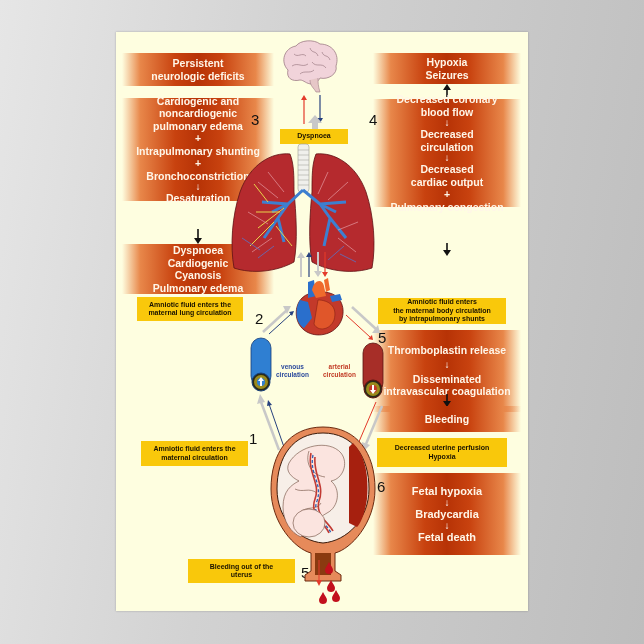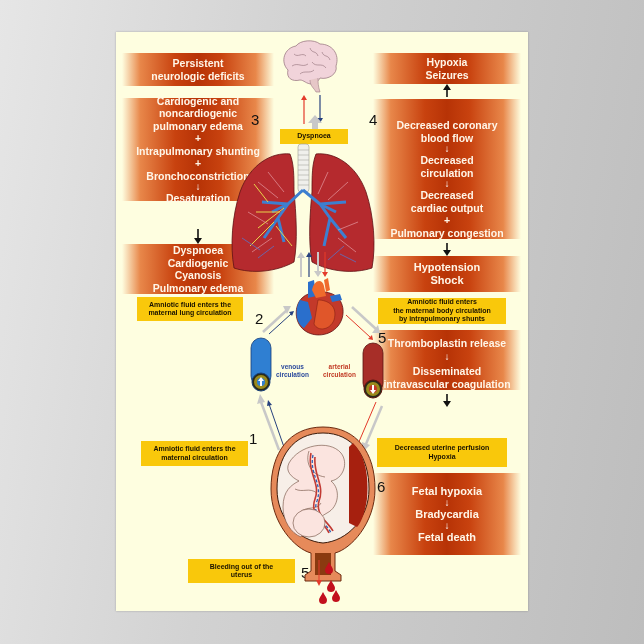--- a/index.html
+++ b/index.html
@@ -75,61 +75,60 @@
   <div class="box" style="left:257px;top:21px;width:148px;height:31px;">
     <span class="line">Hypoxia</span>
     <span class="line">Seizures</span>
   </div>
 
   <svg style="left:326px;top:52px;" width="10" height="14">
     <polygon points="1,6 9,6 5,0" fill="#111"></polygon>
     <line x1="5" y1="5" x2="5" y2="13" stroke="#111" stroke-width="1.6"></line>
   </svg>
 
-  <div class="box" style="left:257px;top:67px;width:148px;height:140px;justify-content:flex-end;">
+  <div class="box" style="left:257px;top:67px;width:148px;height:108px;">
     <span class="line">Decreased coronary</span>
     <span class="line">blood flow</span>
     <span class="arrow">↓</span>
     <span class="line">Decreased</span>
     <span class="line">circulation</span>
     <span class="arrow">↓</span>
     <span class="line">Decreased</span>
     <span class="line">cardiac output</span>
     <span class="line">+</span>
     <span class="line">Pulmonary congestion</span>
   </div>
 
   <svg style="left:326px;top:211px;" width="10" height="14">
     <line x1="5" y1="0" x2="5" y2="8" stroke="#111" stroke-width="1.6"></line>
     <polygon points="1,7 9,7 5,13" fill="#111"></polygon>
   </svg>
 
-  <div class="box big" style="left:257px;top:224px;width:148px;height:36px;">
-    <span class="line">Hypotension</span>
-    <span class="line">Shock</span>
-  </div>
 
   <div class="ybox" style="left:262px;top:266px;width:128px;height:26px;">
     <span>Amniotic fluid enters</span>
     <span>the maternal body circulation</span>
     <span>by intrapulmonary shunts</span>
   </div>
 
-  <div class="box" style="left:257px;top:298px;width:148px;height:60px;justify-content:flex-end;">
+  <div class="box" style="left:257px;top:298px;width:148px;height:82px;">
     <span class="line">Thromboplastin release</span>
     <span class="arrow" style="margin:3px 0">↓</span>
     <span class="line">Disseminated</span>
     <span class="line">intravascular coagulation</span>
   </div>
 
   <svg style="left:326px;top:362px;" width="10" height="14">
     <line x1="5" y1="0" x2="5" y2="8" stroke="#111" stroke-width="1.6"></line>
     <polygon points="1,7 9,7 5,13" fill="#111"></polygon>
   </svg>
 
+  <div class="box" style="left:257px;top:374px;width:148px;height:26px;">
+    <span class="line">Bleeding</span>
+  </div>
 
   <div class="ybox" style="left:261px;top:406px;width:130px;height:29px;">
     <span>Decreased uterine perfusion</span>
     <span>Hypoxia</span>
   </div>
 
   <div class="box big" style="left:257px;top:441px;width:148px;height:82px;">
     <span class="line">Fetal hypoxia</span>
     <span class="arrow">↓</span>
     <span class="line">Bradycardia</span>

